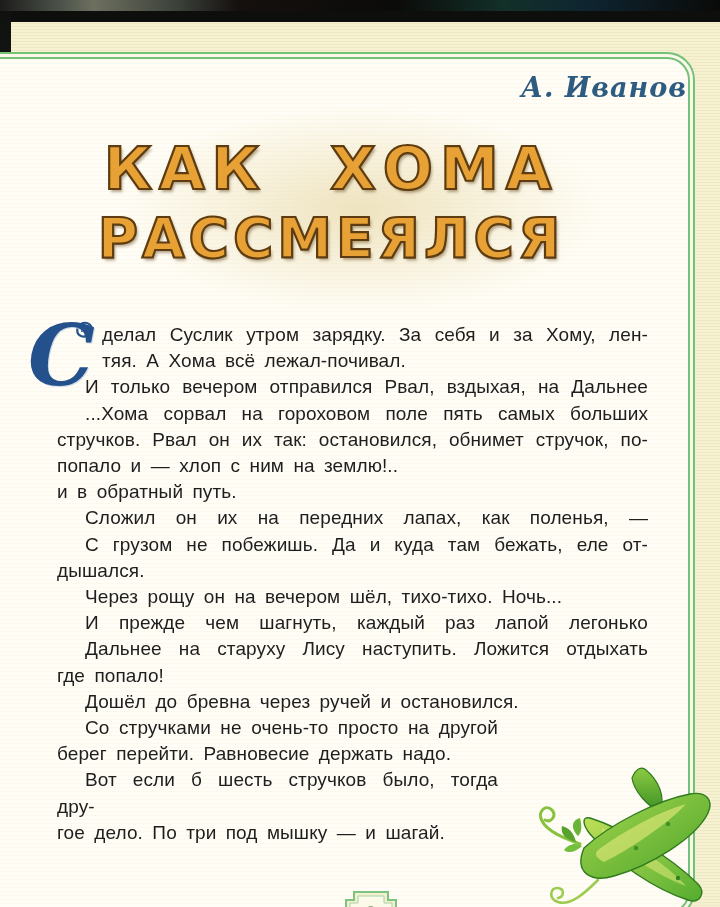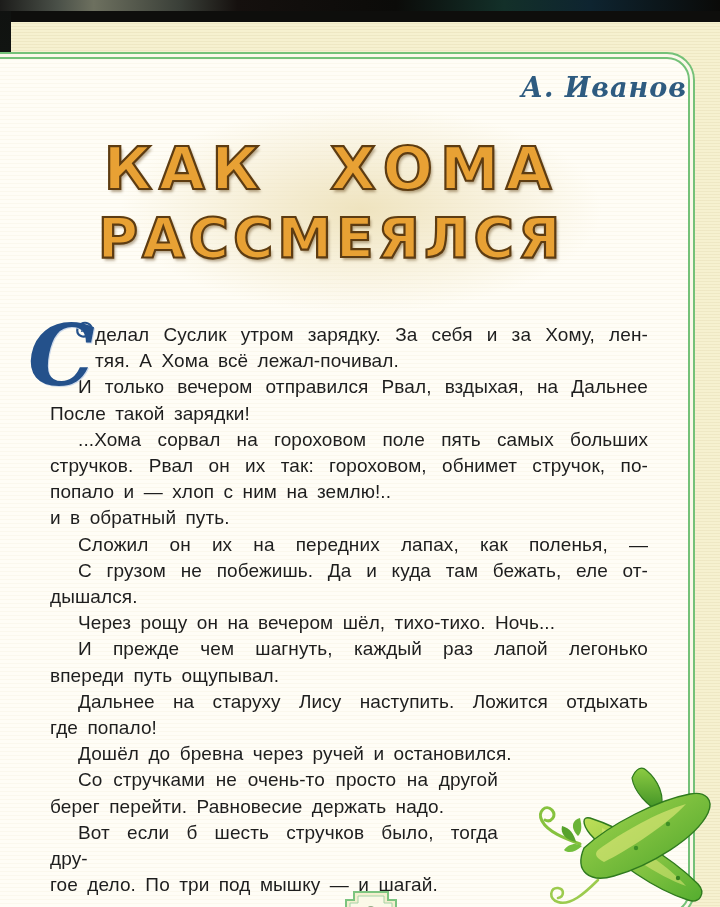--- a/index.html
+++ b/index.html
@@ -43,21 +43,21 @@
   .title{position:absolute;top:112px;left:-40px;width:720px;text-align:center;z-index:3;
     font-family:"DejaVu Sans",sans-serif;font-weight:700;color:#e8a134;
     -webkit-text-stroke:2.2px #5d3c12;
     text-shadow:2px 3px 3px rgba(96,64,20,0.45), 0 -1px 1px rgba(255,222,140,0.5);}
   .title .l1{font-size:59px;line-height:70px;letter-spacing:7px;word-spacing:36px;}
   .title .l2{font-size:55px;line-height:68px;letter-spacing:4px;}
 
   
   .story{position:absolute;left:39px;top:300px;width:598px;z-index:3;
     font-size:19px;line-height:26.2px;color:#1e1e1e;word-spacing:4px;letter-spacing:0.1px;}
-  .ln{min-height:26.2px;}
+  .ln{min-height:26.2px;margin-left:7px;}
   .j{text-align:justify;text-align-last:justify;}
   .ind{text-indent:28px;}
   .short{padding-right:150px;}
   .dropwrap{position:relative;padding-left:45px;}
   .dropcap{position:absolute;left:-22px;top:-10px;z-index:4;
     font-family:"DejaVu Serif",serif;font-style:italic;font-weight:700;
     font-size:84px;line-height:88px;color:#24518b;
     text-shadow:1px 1px 0 #cdd9ea;}
   .dropcap-swirl{position:absolute;left:22px;top:-4px;}
 
@@ -91,31 +91,29 @@
     <div class="story">
       <div class="dropwrap">
         <span class="dropcap">С</span>
         <svg class="dropcap-swirl" width="26" height="24" viewBox="0 0 26 24">
           <path d="M20,12 C20,6 14,3 9,6 C4,9 4,16 9,18 C13,20 17,17 16,13 C15,9 10,9 10,13" fill="none" stroke="#24518b" stroke-width="2.2" stroke-linecap="round"></path>
         </svg>
         <div class="ln j">делал Суслик утром зарядку. За себя и за Хому, лен-</div>
         <div class="ln">тяя. А Хома всё лежал-почивал.</div>
       </div>
       <div class="ln j ind">И только вечером отправился Рвал, вздыхая, на Дальнее</div>
-      <div class="ln">После такой зарядки!</div>
       <div class="ln j ind">...Хома сорвал на гороховом поле пять самых больших</div>
-      <div class="ln j">стручков. Рвал он их так: гороховом, обнимет стручок, по-</div>
+      <div class="ln j">стручков. Рвал он их так: остановился, обнимет стручок, по-</div>
       <div class="ln">попало и — хлоп с ним на землю!..</div>
       <div class="ln">и в обратный путь.</div>
       <div class="ln j ind">Сложил он их на передних лапах, как поленья, —</div>
       <div class="ln j ind">С грузом не побежишь. Да и куда там бежать, еле от-</div>
       <div class="ln">дышался.</div>
       <div class="ln ind">Через рощу он на вечером шёл, тихо-тихо. Ночь...</div>
       <div class="ln j ind">И прежде чем шагнуть, каждый раз лапой легонько</div>
-      <div class="ln">впереди путь ощупывал.</div>
       <div class="ln j ind">Дальнее на старуху Лису наступить. Ложится отдыхать</div>
       <div class="ln">где попало!</div>
       <div class="ln ind">Дошёл до бревна через ручей и остановился.</div>
       <div class="ln j ind short">Со стручками не очень-то просто на другой</div>
       <div class="ln short">берег перейти. Равновесие держать надо.</div>
       <div class="ln j ind short">Вот если б шесть стручков было, тогда дру-</div>
       <div class="ln short">гое дело. По три под мышку — и шагай.</div>
     </div>
 
     <svg class="pea" viewBox="0 0 212 152">

